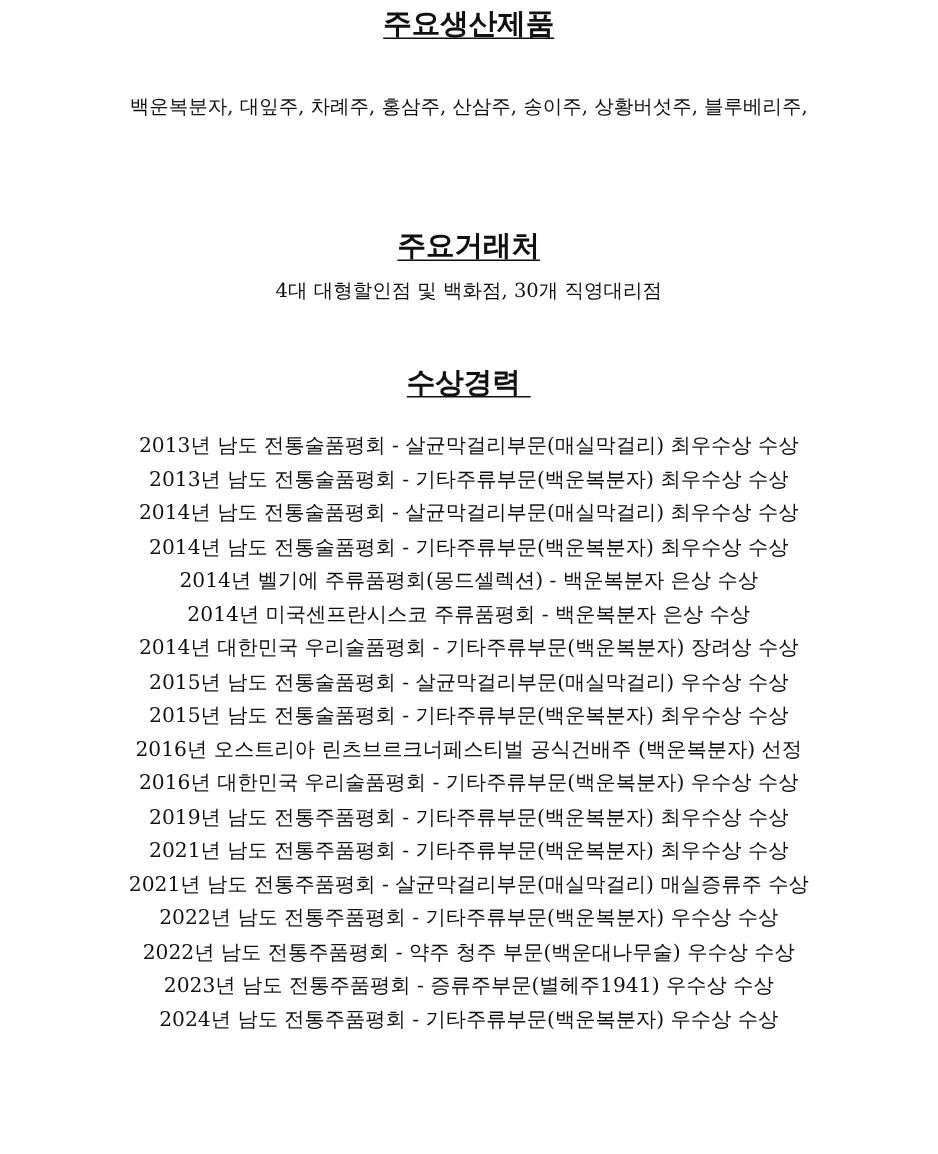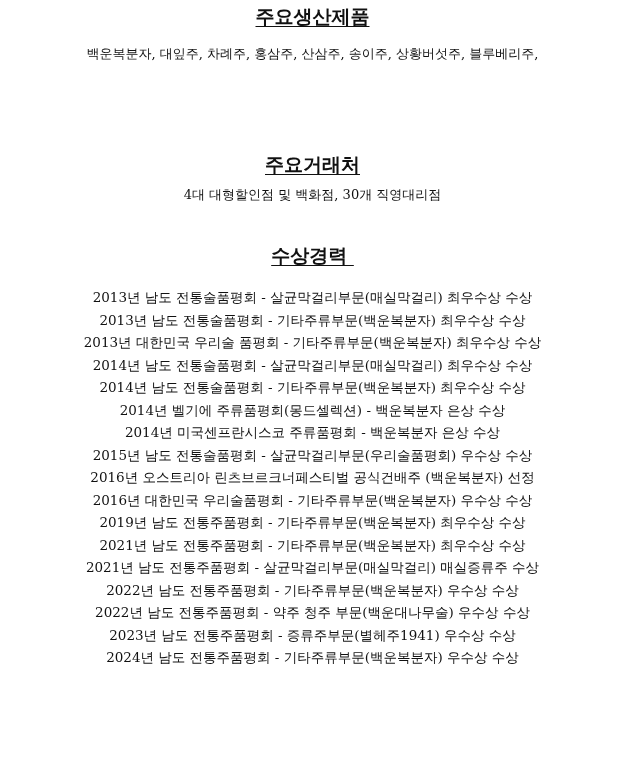--- a/index.html
+++ b/index.html
@@ -33,21 +33,21 @@
     .para {
       position: absolute;
       left: 0;
       width: 625px;
       text-align: center;
       font-size: 13px;
       line-height: 23px;
       margin: 0;
     }
     #title-products { top: 6px; }
-    #products-text { top: 42px; }
+    #products-text { top: 60px; }
     #title-partners { top: 154px; }
     #partners-text { top: 183px; }
     #title-awards { top: 245px; }
     #awards-list {
       position: absolute;
       top: 286px;
       left: 0;
       width: 625px;
       margin: 0;
       padding: 0;
@@ -74,26 +74,27 @@
   <span>주요거래처</span>
 </h2>
 <div class="para" id="partners-text">4대 대형할인점 및 백화점, 30개 직영대리점</div>
 
 <h2 class="section-title" id="title-awards">
   <span>수상경력 </span>
 </h2>
 <ul id="awards-list">
   <li>2013년 남도 전통술품평회 - 살균막걸리부문(매실막걸리) 최우수상 수상</li>
   <li>2013년 남도 전통술품평회 - 기타주류부문(백운복분자) 최우수상 수상</li>
-  <li>2013년 대한민국 우리술 품평회 - 기타주류부문(백운복분자) 최우수상 수상</li>
   <li>2014년 남도 전통술품평회 - 살균막걸리부문(매실막걸리) 최우수상 수상</li>
   <li>2014년 남도 전통술품평회 - 기타주류부문(백운복분자) 최우수상 수상</li>
   <li>2014년 벨기에 주류품평회(몽드셀렉션) - 백운복분자 은상 수상</li>
   <li>2014년 미국센프란시스코 주류품평회 - 백운복분자 은상 수상</li>
-  <li>2015년 남도 전통술품평회 - 살균막걸리부문(우리술품평회) 우수상 수상</li>
+  <li>2014년 대한민국 우리술품평회 - 기타주류부문(백운복분자) 장려상 수상</li>
+  <li>2015년 남도 전통술품평회 - 살균막걸리부문(매실막걸리) 우수상 수상</li>
+  <li>2015년 남도 전통술품평회 - 기타주류부문(백운복분자) 최우수상 수상</li>
   <li>2016년 오스트리아 린츠브르크너페스티벌 공식건배주 (백운복분자) 선정</li>
   <li>2016년 대한민국 우리술품평회 - 기타주류부문(백운복분자) 우수상 수상</li>
   <li>2019년 남도 전통주품평회 - 기타주류부문(백운복분자) 최우수상 수상</li>
   <li>2021년 남도 전통주품평회 - 기타주류부문(백운복분자) 최우수상 수상</li>
   <li>2021년 남도 전통주품평회 - 살균막걸리부문(매실막걸리) 매실증류주 수상</li>
   <li>2022년 남도 전통주품평회 - 기타주류부문(백운복분자) 우수상 수상</li>
   <li>2022년 남도 전통주품평회 - 약주 청주 부문(백운대나무술) 우수상 수상</li>
   <li>2023년 남도 전통주품평회  -  증류주부문(별헤주1941) 우수상 수상</li>
   <li>2024년 남도 전통주품평회  -  기타주류부문(백운복분자) 우수상 수상</li>
 </ul>

